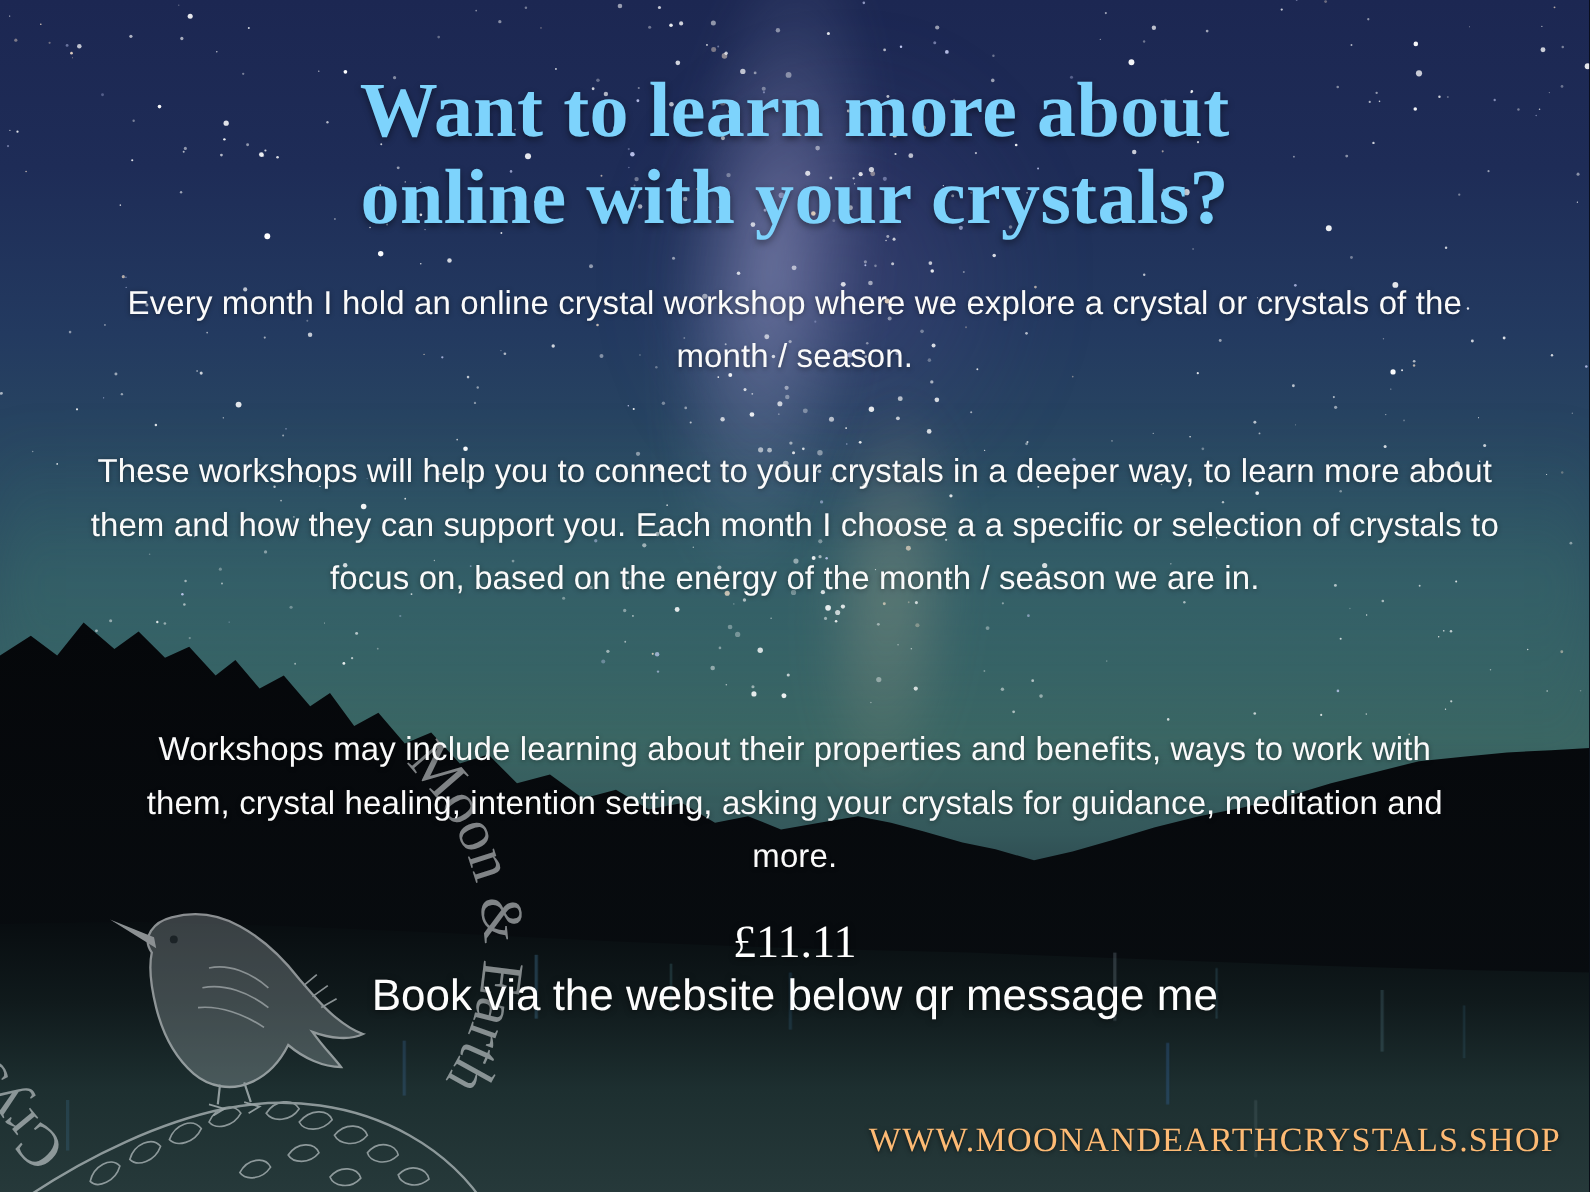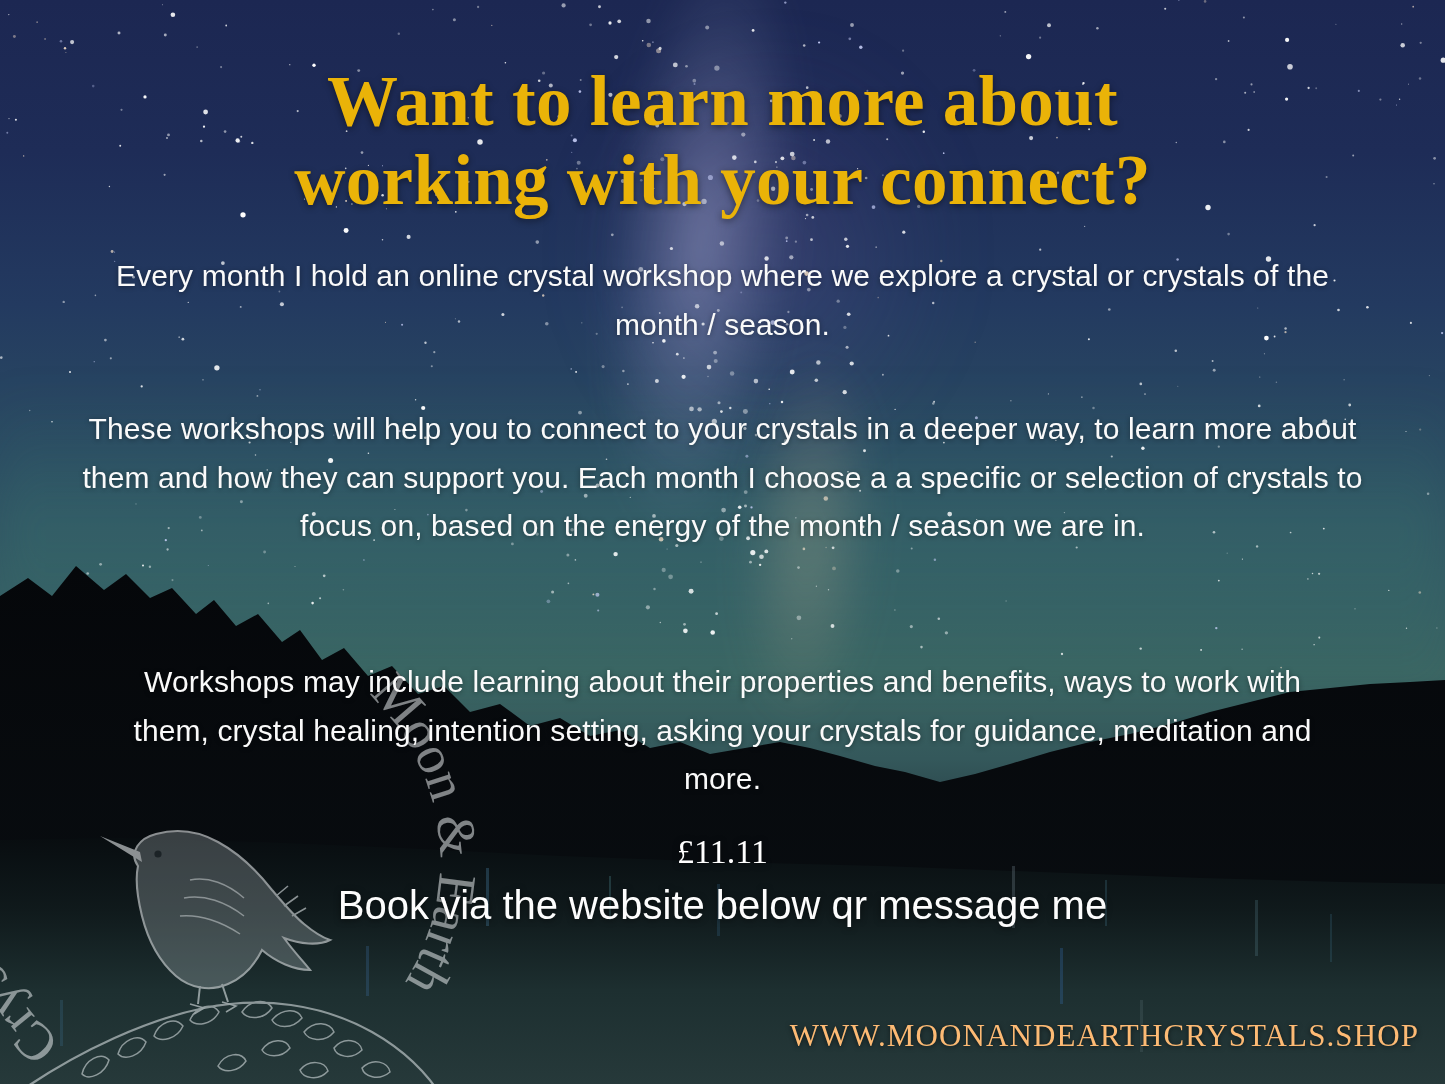--- a/index.html
+++ b/index.html
@@ -112,21 +112,21 @@
     color: #ffffff;
   }
   .headline {
     position: absolute;
     top: 14px;
     left: 0; right: 0;
     font-family: "Liberation Serif", "DejaVu Serif", serif;
     font-size: 71px;
     line-height: 1.12;
     letter-spacing: 0.3px;
-    color: #eab308;
+    color: #7dd3fc;
     text-shadow: 0 2px 7px rgba(0,0,0,0.45);
   }
   .headline .l2 { display:block; }
 
   .body-block {
     position: absolute;
     left: 0; right: 0;
     font-size: 30px;
     line-height: 1.62;
     font-weight: 300;
@@ -136,21 +136,21 @@
   }
   #para1 { top: 222px; }
   #para2 { top: 375px; }
   #para3 { top: 628px; }
 
   .price {
     position: absolute;
     left: 0; right: 0;
     top: 833px;
     font-family: "Liberation Serif", "DejaVu Serif", serif;
-    font-size: 34px;
+    font-size: 42px;
     color: #ffffff;
     text-shadow: 0 1px 6px rgba(0,0,0,0.55);
   }
   .booking {
     position: absolute;
     left: 0; right: 0;
     top: 883px;
     font-size: 40px;
     font-weight: 300;
     color: #fdfdfd;
@@ -826,21 +826,21 @@
         <path d="M 368,490 c 9,-11 25,-9 28,1 c -10,11 -25,7 -28,-1 Z"></path>
         <path d="M 286,486 c 7,-13 23,-15 28,-5 c -8,12 -23,12 -28,5 Z"></path>
       </g>
     </g>
   </svg>
 
   <div class="content">
 
     <h1 class="headline">
       <span>Want to learn more about</span>
-      <span class="l2">working with your connect?</span>
+      <span class="l2">online with your crystals?</span>
     </h1>
 
     <p id="para1" class="body-block" style="padding:0 95px;">Every month I hold an online crystal workshop where we explore a crystal or crystals of the month / season.</p>
 
     <p id="para2" class="body-block" style="padding:0 62px;">These workshops will help you to connect to your crystals in a deeper way, to learn more about them and how they can support you. Each month I choose a a specific or selection of crystals to focus on, based on the energy of the month / season we are in.</p>
 
     <p id="para3" class="body-block" style="padding:0 105px;">Workshops may include learning about their properties and benefits, ways to work with them, crystal healing, intention setting, asking your crystals for guidance, meditation and more.</p>
 
     <div class="price">£11.11</div>
 

